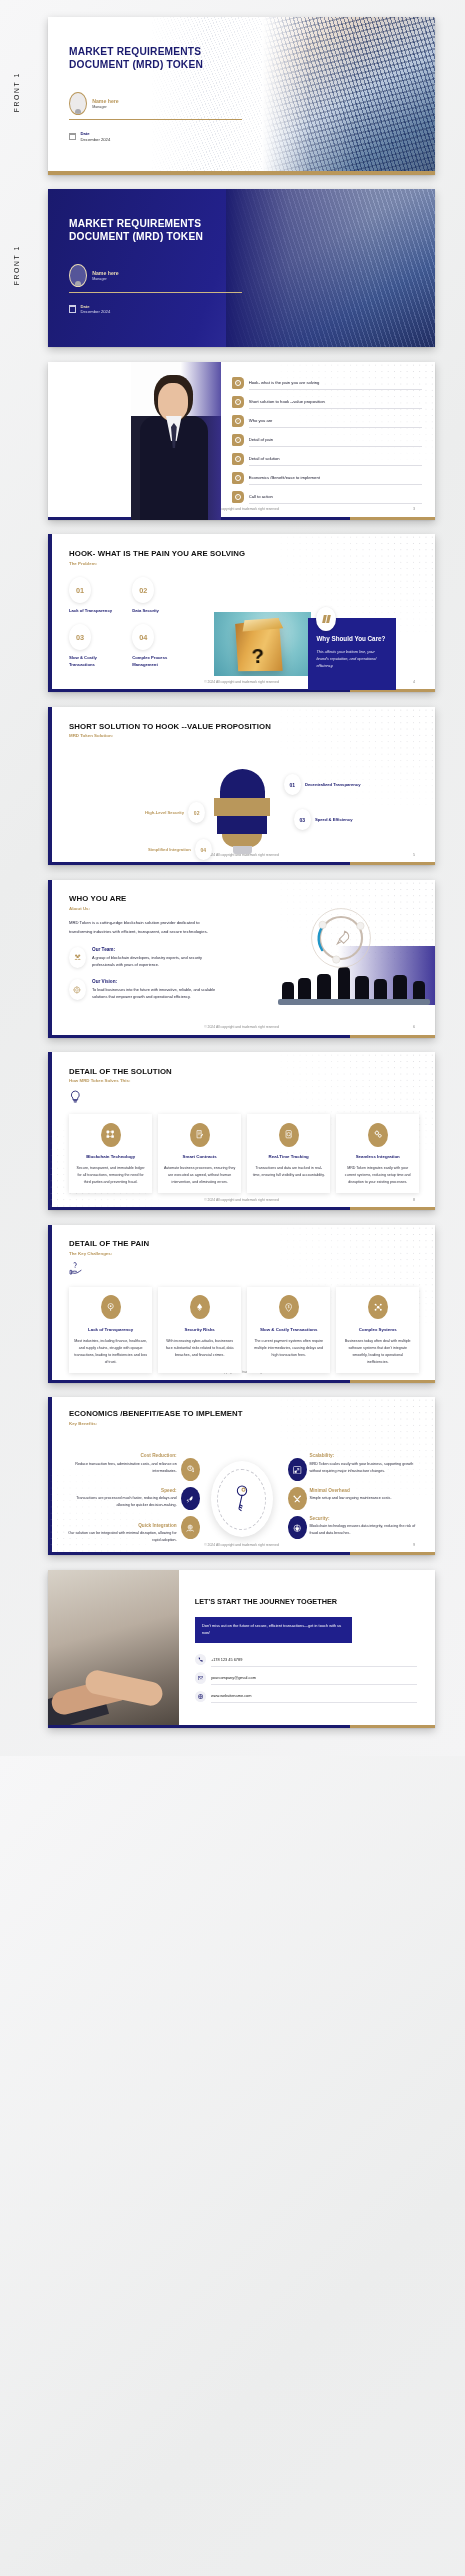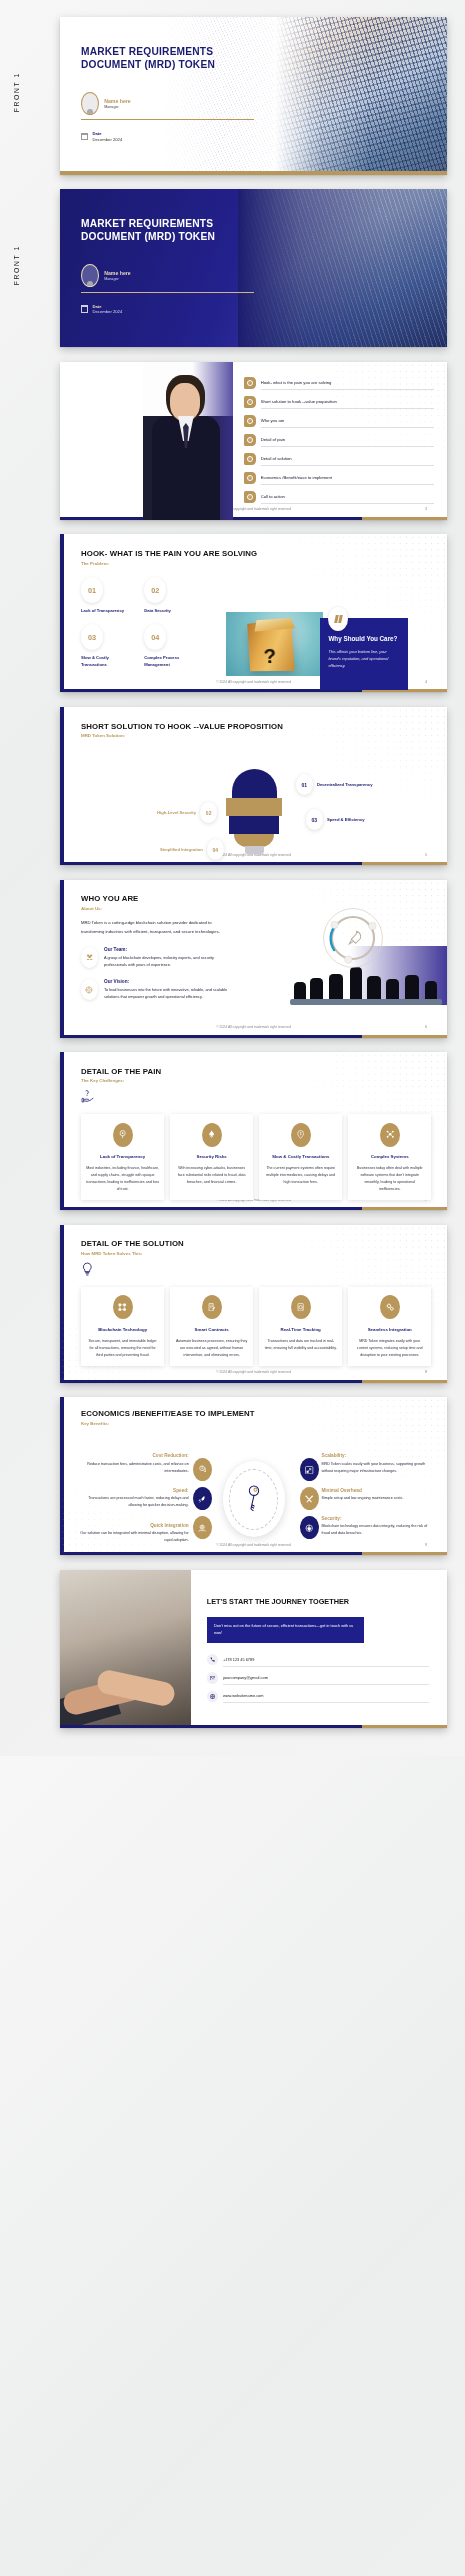--- a/index.html
+++ b/index.html
@@ -8,21 +8,21 @@
     background: linear-gradient(135deg,#f7f7f8 0%,#eceded 40%,#f4f4f5 100%);
     font-family: "Liberation Sans", sans-serif;
     color:#111;
   }
   .deck { width:466px; padding:9.4px 0 21px 0; }
 
   
   .slide-wrap { position:relative; width:466px; padding:7.3px 0; }
   .slide {
     position:relative;
-    margin-left:60px;
+    margin-left:48px;
     width:387px;
     height:158px;
     background:#fff;
     box-shadow:0 3.1px 8.4px rgba(0,0,0,.22), 0 0.5px 1.6px rgba(0,0,0,.12);
     overflow:hidden;
   }
   .side-label {
     position:absolute; left:12.6px; top:63px;
     writing-mode: vertical-rl; transform: rotate(180deg);
     letter-spacing:1.6px; font-size:6.8px; color:#222; font-weight:400;
@@ -599,20 +599,95 @@
           </div>
           <div>
             <h5>Our Vision:</h5>
             <p>To lead businesses into the future with innovative, reliable, and scalable solutions that empower growth and operational efficiency.</p>
           </div>
         </div>
       </div>
       <div class="footer">
         <div class="fcopy">© 2024 All copyright and trademark right reserved</div>
         <div class="fpage">6</div>
+      </div>
+      <div class="bottom-bars">
+          <div class="b1"></div>
+          <div class="b2"></div>
+        </div>
+    </div>
+  </div>
+
+  <div class="slide-wrap">
+    <div class="slide">
+      <div class="navy-edge"></div>
+      <div class="dots"></div>
+      <div class="dots-left"></div>
+      <div class="s-body">
+        <div class="s-title">DETAIL OF THE SOLUTION</div>
+        <div class="s-sub">How MRD Token Solves This:</div>
+        <div class="topic-ico">
+          <svg width="12.6" height="13.6" viewBox="0 0 24 26">
+            <path d="M12 2 a7.5 7.5 0 0 1 4.6 13.4 v3 h-9.2 v-3 A7.5 7.5 0 0 1 12 2z" fill="none" stroke="#1a1a6e" stroke-width="1.6"></path>
+            <path d="M8.2 20 h7.6 M9 22.5 h6 M10 25 h4" stroke="#1a1a6e" stroke-width="1.5"></path>
+          </svg>
+        </div>
+      </div>
+      <div class="cards">
+        <div class="card">
+          <div class="cic">
+            <svg width="8.4" height="8.4" viewBox="0 0 16 16">
+              <rect x="1" y="1" width="5" height="5" rx="1" fill="#fff"></rect>
+                <rect x="10" y="1" width="5" height="5" rx="1" fill="#fff"></rect>
+              <rect x="1" y="10" width="5" height="5" rx="1" fill="#fff"></rect>
+                <rect x="10" y="10" width="5" height="5" rx="1" fill="#fff"></rect>
+              <path d="M6 3.5h4 M6 12.5h4 M3.5 6v4 M12.5 6v4" stroke="#fff" stroke-width="1.1"></path>
+            </svg>
+          </div>
+          <h5>Blockchain Technology</h5>
+          <p>Secure, transparent, and immutable ledger for all transactions, removing the need for third parties and preventing fraud.</p>
+        </div>
+        <div class="card">
+          <div class="cic">
+            <svg width="7.3" height="8.4" viewBox="0 0 14 16">
+              <path d="M2 1 h8 v14 h-8 z" fill="none" stroke="#fff" stroke-width="1.3"></path>
+              <path d="M4 4h5 M4 6.5h5 M4 9h3" stroke="#fff" stroke-width="1"></path>
+              <path d="M9 11 l4-4 1.2 1.2 -4 4 -1.6 .4z" fill="#fff"></path>
+            </svg>
+          </div>
+          <h5>Smart Contracts</h5>
+          <p>Automate business processes, ensuring they are executed as agreed, without human intervention, and eliminating errors.</p>
+        </div>
+        <div class="card">
+          <div class="cic">
+            <svg width="7.3" height="8.4" viewBox="0 0 14 16">
+              <rect x="2" y="1" width="10" height="14" rx="1.4" fill="none" stroke="#fff" stroke-width="1.3"></rect>
+              <circle cx="7" cy="8" r="3.2" fill="none" stroke="#fff" stroke-width="1.3"></circle>
+              <path d="M9.3 10.3 L11.4 12.4" stroke="#fff" stroke-width="1.3"></path>
+            </svg>
+          </div>
+          <h5>Real-Time Tracking</h5>
+          <p>Transactions and data are tracked in real-time, ensuring full visibility and accountability.</p>
+        </div>
+        <div class="card">
+          <div class="cic">
+            <svg width="8.4" height="8.4" viewBox="0 0 16 16">
+              <circle cx="5.5" cy="5.5" r="3.2" fill="none" stroke="#fff" stroke-width="1.5"></circle>
+              <circle cx="11" cy="11" r="2.6" fill="none" stroke="#fff" stroke-width="1.5"></circle>
+              <path d="M5.5 .9v1.6 M5.5 8.5v1.6 M1.2 5.5h1.6 M8.2 5.5h1.6" stroke="#fff" stroke-width="1.3"></path>
+              <path d="M11 7.6v1.2 M11 13.2v1.2 M7.2 11h1.2 M13.6 11h1.2" stroke="#fff" stroke-width="1.2"></path>
+            </svg>
+          </div>
+          <h5>Seamless Integration</h5>
+          <p>MRD Token integrates easily with your current systems, reducing setup time and disruption to your existing processes.</p>
+        </div>
+      </div>
+      <div class="footer">
+        <div class="fcopy">© 2024 All copyright and trademark right reserved</div>
+        <div class="fpage">8</div>
       </div>
       <div class="bottom-bars">
           <div class="b1"></div>
           <div class="b2"></div>
         </div>
     </div>
   </div>
 
   <div class="slide-wrap">
     <div class="slide">
@@ -687,95 +762,20 @@
           <div class="b2"></div>
         </div>
     </div>
   </div>
 
   <div class="slide-wrap">
     <div class="slide">
       <div class="navy-edge"></div>
       <div class="dots"></div>
       <div class="dots-left"></div>
-      <div class="s-body">
-        <div class="s-title">DETAIL OF THE SOLUTION</div>
-        <div class="s-sub">How MRD Token Solves This:</div>
-        <div class="topic-ico">
-          <svg width="12.6" height="13.6" viewBox="0 0 24 26">
-            <path d="M12 2 a7.5 7.5 0 0 1 4.6 13.4 v3 h-9.2 v-3 A7.5 7.5 0 0 1 12 2z" fill="none" stroke="#1a1a6e" stroke-width="1.6"></path>
-            <path d="M8.2 20 h7.6 M9 22.5 h6 M10 25 h4" stroke="#1a1a6e" stroke-width="1.5"></path>
-          </svg>
-        </div>
-      </div>
-      <div class="cards">
-        <div class="card">
-          <div class="cic">
-            <svg width="8.4" height="8.4" viewBox="0 0 16 16">
-              <rect x="1" y="1" width="5" height="5" rx="1" fill="#fff"></rect>
-                <rect x="10" y="1" width="5" height="5" rx="1" fill="#fff"></rect>
-              <rect x="1" y="10" width="5" height="5" rx="1" fill="#fff"></rect>
-                <rect x="10" y="10" width="5" height="5" rx="1" fill="#fff"></rect>
-              <path d="M6 3.5h4 M6 12.5h4 M3.5 6v4 M12.5 6v4" stroke="#fff" stroke-width="1.1"></path>
-            </svg>
-          </div>
-          <h5>Blockchain Technology</h5>
-          <p>Secure, transparent, and immutable ledger for all transactions, removing the need for third parties and preventing fraud.</p>
-        </div>
-        <div class="card">
-          <div class="cic">
-            <svg width="7.3" height="8.4" viewBox="0 0 14 16">
-              <path d="M2 1 h8 v14 h-8 z" fill="none" stroke="#fff" stroke-width="1.3"></path>
-              <path d="M4 4h5 M4 6.5h5 M4 9h3" stroke="#fff" stroke-width="1"></path>
-              <path d="M9 11 l4-4 1.2 1.2 -4 4 -1.6 .4z" fill="#fff"></path>
-            </svg>
-          </div>
-          <h5>Smart Contracts</h5>
-          <p>Automate business processes, ensuring they are executed as agreed, without human intervention, and eliminating errors.</p>
-        </div>
-        <div class="card">
-          <div class="cic">
-            <svg width="7.3" height="8.4" viewBox="0 0 14 16">
-              <rect x="2" y="1" width="10" height="14" rx="1.4" fill="none" stroke="#fff" stroke-width="1.3"></rect>
-              <circle cx="7" cy="8" r="3.2" fill="none" stroke="#fff" stroke-width="1.3"></circle>
-              <path d="M9.3 10.3 L11.4 12.4" stroke="#fff" stroke-width="1.3"></path>
-            </svg>
-          </div>
-          <h5>Real-Time Tracking</h5>
-          <p>Transactions and data are tracked in real-time, ensuring full visibility and accountability.</p>
-        </div>
-        <div class="card">
-          <div class="cic">
-            <svg width="8.4" height="8.4" viewBox="0 0 16 16">
-              <circle cx="5.5" cy="5.5" r="3.2" fill="none" stroke="#fff" stroke-width="1.5"></circle>
-              <circle cx="11" cy="11" r="2.6" fill="none" stroke="#fff" stroke-width="1.5"></circle>
-              <path d="M5.5 .9v1.6 M5.5 8.5v1.6 M1.2 5.5h1.6 M8.2 5.5h1.6" stroke="#fff" stroke-width="1.3"></path>
-              <path d="M11 7.6v1.2 M11 13.2v1.2 M7.2 11h1.2 M13.6 11h1.2" stroke="#fff" stroke-width="1.2"></path>
-            </svg>
-          </div>
-          <h5>Seamless Integration</h5>
-          <p>MRD Token integrates easily with your current systems, reducing setup time and disruption to your existing processes.</p>
-        </div>
-      </div>
-      <div class="footer">
-        <div class="fcopy">© 2024 All copyright and trademark right reserved</div>
-        <div class="fpage">8</div>
-      </div>
-      <div class="bottom-bars">
-          <div class="b1"></div>
-          <div class="b2"></div>
-        </div>
-    </div>
-  </div>
-
-  <div class="slide-wrap">
-    <div class="slide">
-      <div class="navy-edge"></div>
-      <div class="dots"></div>
-      <div class="dots-left"></div>
       <div class="s-body" style="padding-top:11.5px">
         <div class="s-title">ECONOMICS /BENEFIT/EASE TO IMPLEMENT</div>
         <div class="s-sub">Key Benefits:</div>
       </div>
 
       <div class="eco-center">
         <div class="dashring"></div>
         <svg width="24" height="30" viewBox="0 0 46 58">
           <circle cx="23" cy="13" r="9" fill="none" stroke="#1a1a6e" stroke-width="2"></circle>
           <circle cx="26" cy="11" r="3" fill="none" stroke="#b9975b" stroke-width="2"></circle>

